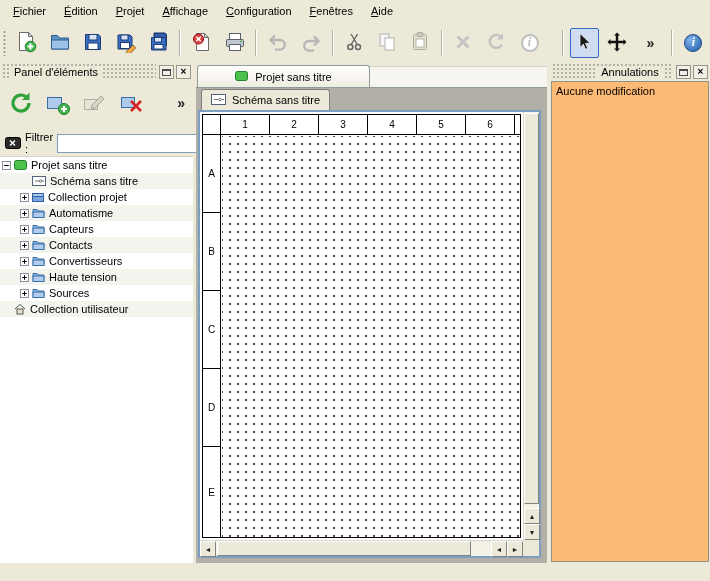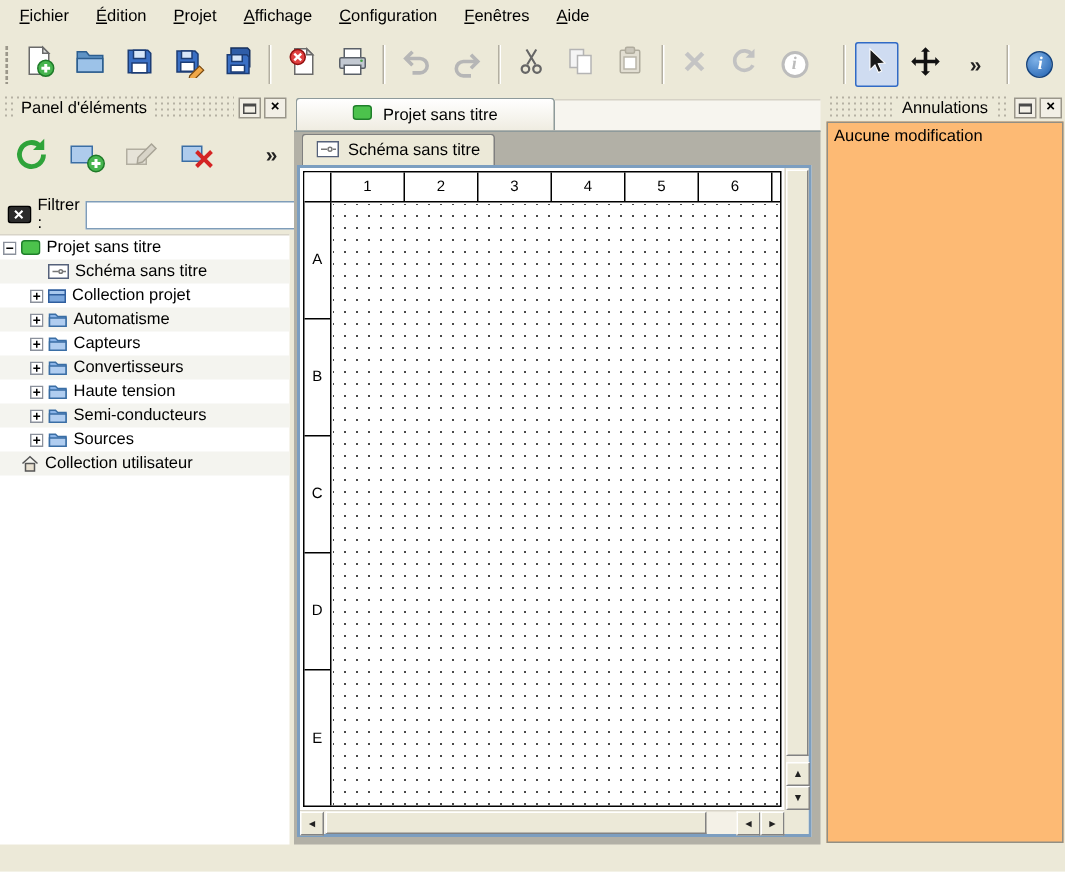--- a/index.html
+++ b/index.html
@@ -385,51 +385,51 @@
               <rect x="0.5" y="0.5" width="8" height="8" fill="#fff" stroke="#8b919c"></rect>
               <path d="M2.2 4.5 H6.8 M4.5 2.2 V6.8" stroke="#000"></path>
             </svg>
           </span>
         <span class="ticon">
             <svg width="13" height="11">
               <path d="M1 1.5 h4 l1.5 1.5 H12 V9.5 H1 Z" fill="#8ab4e8" stroke="#3a6ea5"></path>
               <path d="M1 4 H12 V9.5 H1 Z" fill="#b0cdf0" stroke="#3a6ea5"></path>
             </svg>
           </span>
-        <span class="tlabel">Convertisseurs</span>
+        <span class="tlabel">Contacts</span>
       </div>
       <div class="tree-row d1">
         <span class="exp">
             <svg width="9" height="9">
               <rect x="0.5" y="0.5" width="8" height="8" fill="#fff" stroke="#8b919c"></rect>
               <path d="M2.2 4.5 H6.8 M4.5 2.2 V6.8" stroke="#000"></path>
             </svg>
           </span>
         <span class="ticon">
             <svg width="13" height="11">
               <path d="M1 1.5 h4 l1.5 1.5 H12 V9.5 H1 Z" fill="#8ab4e8" stroke="#3a6ea5"></path>
               <path d="M1 4 H12 V9.5 H1 Z" fill="#b0cdf0" stroke="#3a6ea5"></path>
             </svg>
           </span>
-        <span class="tlabel">Haute tension</span>
+        <span class="tlabel">Convertisseurs</span>
       </div>
       <div class="tree-row d1">
         <span class="exp">
             <svg width="9" height="9">
               <rect x="0.5" y="0.5" width="8" height="8" fill="#fff" stroke="#8b919c"></rect>
               <path d="M2.2 4.5 H6.8 M4.5 2.2 V6.8" stroke="#000"></path>
             </svg>
           </span>
         <span class="ticon">
             <svg width="13" height="11">
               <path d="M1 1.5 h4 l1.5 1.5 H12 V9.5 H1 Z" fill="#8ab4e8" stroke="#3a6ea5"></path>
               <path d="M1 4 H12 V9.5 H1 Z" fill="#b0cdf0" stroke="#3a6ea5"></path>
             </svg>
           </span>
-        <span class="tlabel">Semi-conducteurs</span>
+        <span class="tlabel">Haute tension</span>
       </div>
       <div class="tree-row d1">
         <span class="exp">
             <svg width="9" height="9">
               <rect x="0.5" y="0.5" width="8" height="8" fill="#fff" stroke="#8b919c"></rect>
               <path d="M2.2 4.5 H6.8 M4.5 2.2 V6.8" stroke="#000"></path>
             </svg>
           </span>
         <span class="ticon">
             <svg width="13" height="11">

